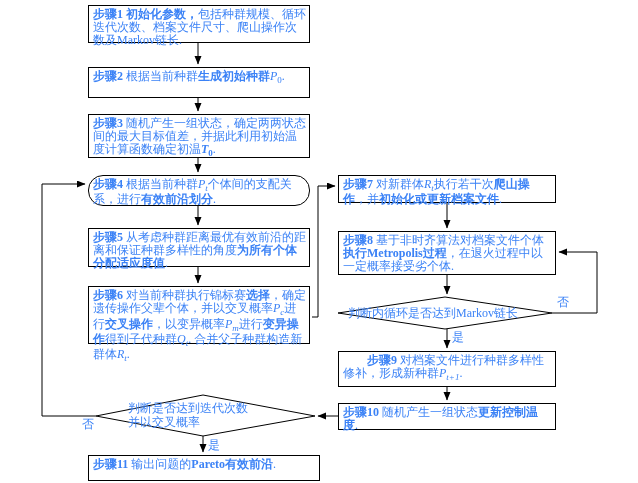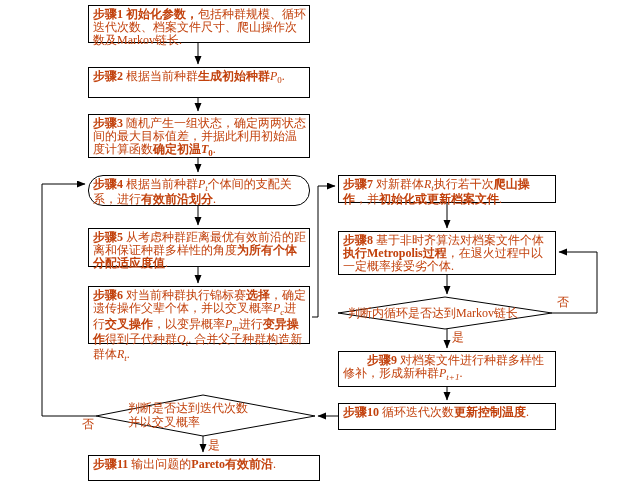--- a/index.html
+++ b/index.html
@@ -1,17 +1,17 @@
 <!DOCTYPE html>
 <html><head>
 <meta charset="utf-8">
 <style>
   html,body{margin:0;padding:0;background:#fff;}
   #stage{position:relative;width:638px;height:483px;background:#ffffff;overflow:hidden;
-         font-family:"Liberation Serif","DejaVu Serif",serif;color:#c2410c;}
+         font-family:"Liberation Serif","DejaVu Serif",serif;color:#3b82f6;}
   #wires{position:absolute;left:0;top:0;width:638px;height:483px;}
   .box{position:absolute;border:1px solid #000;background:#fff;box-sizing:border-box;
        font-size:12px;line-height:13.2px;padding:2px 3px 0 4px;text-align:left;}
   .box sub{font-size:9px;line-height:1;}
   .dtext{position:absolute;text-align:left;font-size:12px;line-height:14px;}
   .lbl{position:absolute;font-size:12px;line-height:14px;}
 </style>
 </head>
 <body>
 
@@ -40,35 +40,35 @@
       <line x1="203" y1="436" x2="203" y2="452" marker-end="url(#arw)"></line>
       <polygon points="445,297 552,313 445,329 338,313" fill="#fff"></polygon>
       <polygon points="203,395 315,416 203,436 96,416" fill="#fff"></polygon>
     </g>
   </svg>
 
   <div class="box" style="left:88px;top:5px;width:222px;height:38px;"><span style="font-weight: bold;">步骤1 初始化参数，</span><span>包括种群规模、循环迭代次数、档案文件尺寸、爬山操作次数及Markov链长.</span></div>
 
   <div class="box" style="left:88px;top:67px;width:222px;height:31px;"><span style="font-weight: bold;">步骤2 </span><span>根据当前种群</span><span style="font-weight: bold;">生成初始种群</span><span style="font-style: italic;">P</span><sub>0</sub><span>.</span></div>
 
-  <div class="box" style="left:88px;top:114px;width:222px;height:44px;"><span style="font-weight: bold;">步骤3 </span><span>随机产生一组状态，确定两两状态间的最大目标值差，并据此利用初始温度计算函数</span><span style="font-weight: bold;">确定初温</span><span style="font-weight: bold; font-style: italic;">T</span><sub style="font-weight: bold;">0</sub><span>.</span></div>
+  <div class="box" style="left:88px;top:114px;width:222px;height:44px;"><span style="font-weight: bold;">步骤3 </span><span>随机产生一组状态，确定两两状态间的最大目标值差，并据此利用初始温度计算函数</span><span style="font-weight: normal;">确定初温</span><span style="font-weight: bold; font-style: italic;">T</span><sub style="font-weight: bold;">0</sub><span>.</span></div>
 
   <div class="box" style="left:88px;top:175px;width:222px;height:31px;border-radius:15px;"><span style="font-weight: bold;">步骤4 </span><span>根据当前种群</span><span style="font-style: italic;">P</span><sub style="font-style: italic;">t</sub><span>个体间的支配关系，进行</span><span style="font-weight: bold;">有效前沿划分</span><span>.</span></div>
 
   <div class="box" style="left:88px;top:228px;width:222px;height:39px;"><span style="font-weight: bold;">步骤5 </span><span>从考虑种群距离最优有效前沿的距离和保证种群多样性的角度</span><span style="font-weight: bold;">为所有个体分配适应度值</span><span>.</span></div>
 
   <div class="box" style="left:88px;top:286px;width:222px;height:58px;"><span style="font-weight: bold;">步骤6 </span><span>对当前种群执行锦标赛</span><span style="font-weight: bold;">选择</span><span>，确定遗传操作父辈个体，并以交叉概率</span><span style="font-style: italic;">P</span><sub style="font-style: italic;">c</sub><span>进行</span><span style="font-weight: bold;">交叉操作</span><span>，以变异概率</span><span style="font-style: italic;">P</span><sub style="font-style: italic;">m</sub><span>进行</span><span style="font-weight: bold;">变异操作</span><span>得到子代种群</span><span style="font-style: italic;">Q</span><sub style="font-style: italic;">t</sub><span>. 合并父子种群构造新群体</span><span style="font-style: italic;">R</span><sub style="font-style: italic;">t</sub><span>.</span></div>
 
   <div class="box" style="left:338px;top:175px;width:218px;height:28px;"><span style="font-weight: bold;">步骤7 </span><span>对新群体</span><span style="font-style: italic;">R</span><sub style="font-style: italic;">t</sub><span>执行若干次</span><span style="font-weight: bold;">爬山操作</span><span>，并</span><span style="font-weight: bold;">初始化或更新档案文件</span><span>.</span></div>
 
   <div class="box" style="left:338px;top:231px;width:218px;height:44px;"><span style="font-weight: bold;">步骤8 </span><span>基于非时齐算法对档案文件个体</span><span style="font-weight: bold;">执行Metropolis过程</span><span>，在退火过程中以一定概率接受劣个体.</span></div>
 
   <div class="box" style="left:338px;top:351px;width:218px;height:36px;"><span style="font-weight: bold; margin-left: 24px;">步骤9 </span><span>对档案文件进行种群多样性修补，形成新种群</span><span style="font-style: italic;">P</span><sub style="font-style: italic;">t+1</sub><span>.</span></div>
 
-  <div class="box" style="left:338px;top:403px;width:218px;height:27px;"><span style="font-weight: bold;">步骤10 </span><span>循环迭代次数</span><span style="font-weight: bold;">更新控制温度</span><span>.</span></div>
+  <div class="box" style="left:338px;top:403px;width:218px;height:27px;"><span style="font-weight: bold;">步骤10 </span><span>随机产生一组状态</span><span style="font-weight: bold;">更新控制温度</span><span>.</span></div>
 
   <div class="box" style="left:88px;top:455px;width:232px;height:26px;"><span style="font-weight: bold;">步骤11 </span><span>输出问题的</span><span style="font-weight: bold;">Pareto有效前沿</span><span>.</span></div>
 
   <div class="dtext" style="left:348px;top:306px;width:196px;">判断内循环是否达到Markov链长</div>
 
   <div class="dtext" style="left:128px;top:401px;width:152px;">
     <div>判断是否达到迭代次数</div>
     <div>并以交叉概率</div>
   </div>
 

